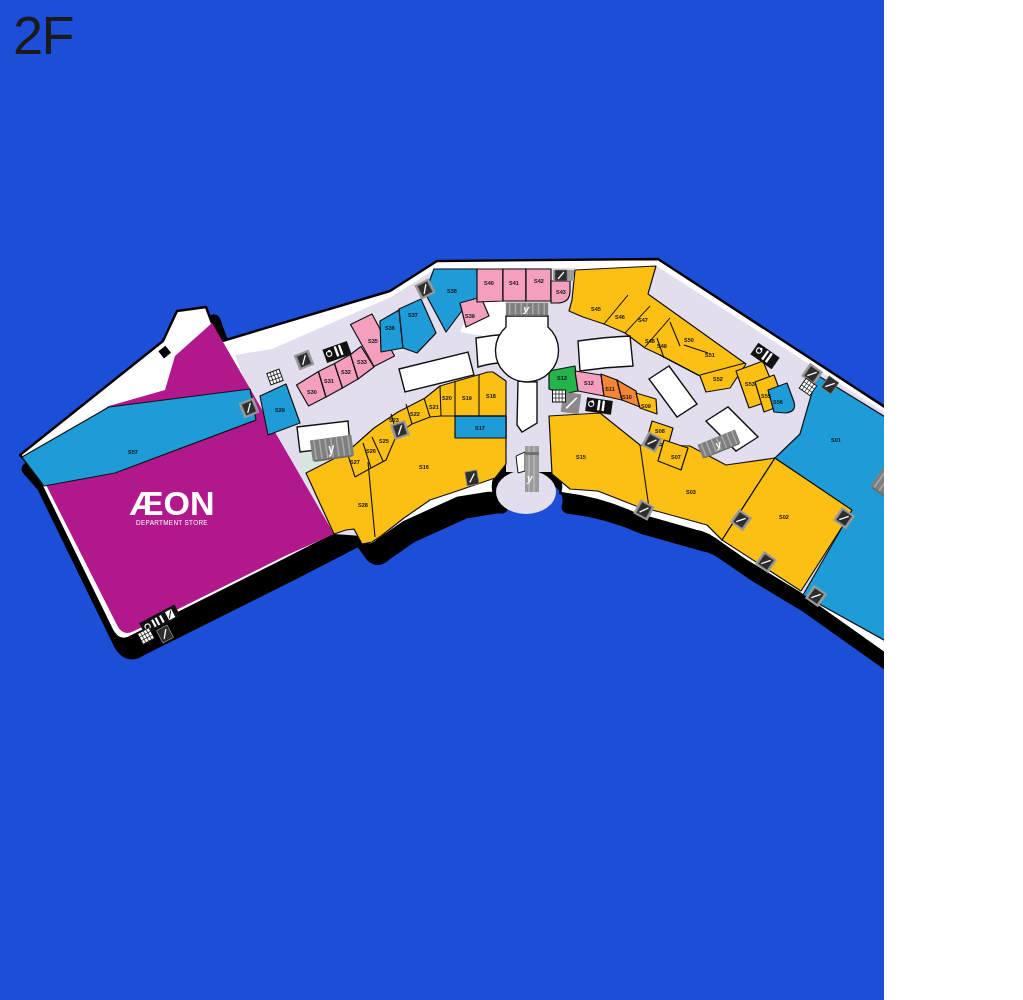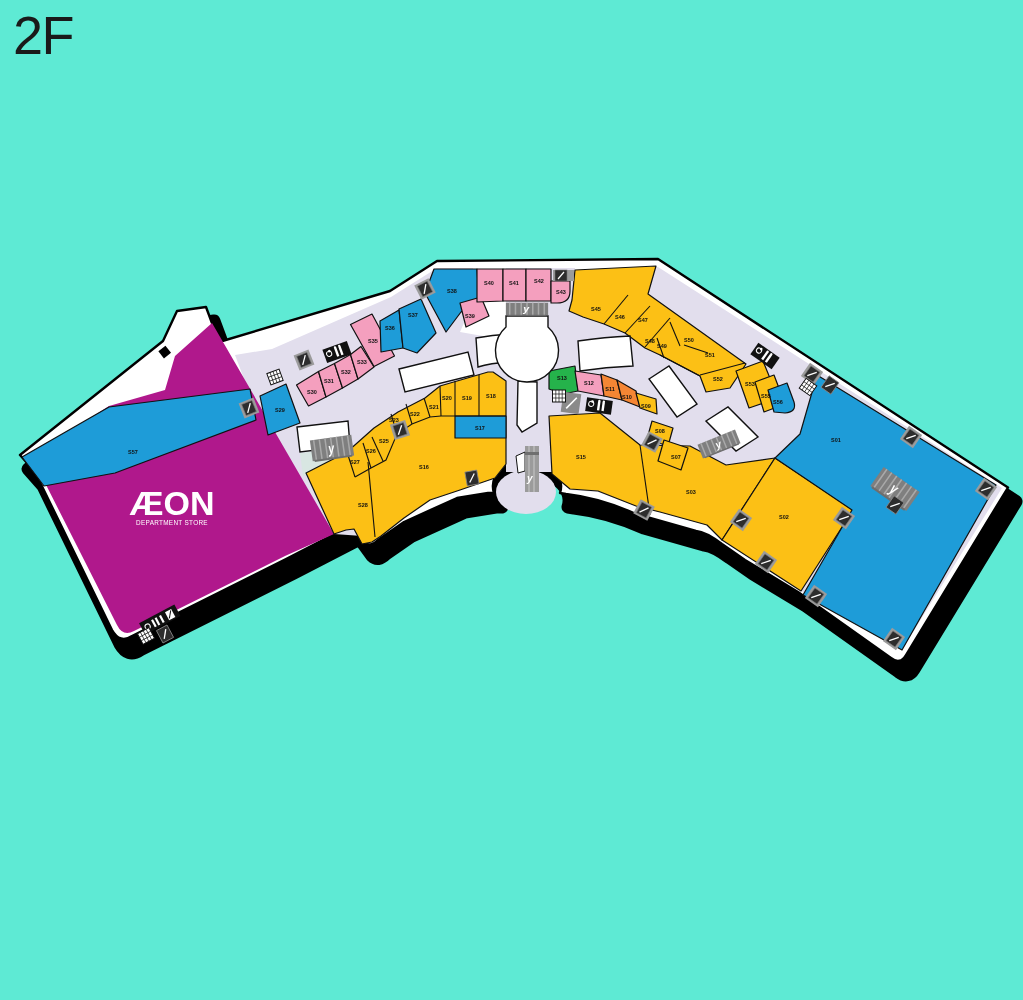--- a/index.html
+++ b/index.html
@@ -1,16 +1,16 @@
 <!DOCTYPE html>
 <html><head>
 <meta charset="utf-8">
 <style>
   html,body{margin:0;padding:0;background:#fff;}
-  .wrap{width:1023px;height:1000px;position:relative;overflow:hidden;background:#5eead4;}
+  .wrap{width:884px;height:1000px;position:relative;overflow:hidden;background:#1d4ed8;}
   text{font-family:"Liberation Sans",sans-serif;}
 </style>
 </head>
 <body>
 <div class="wrap">
 <svg width="1023" height="1000" viewBox="0 0 1023 1000" xmlns="http://www.w3.org/2000/svg">
 <text x="13" y="53.5" font-size="54" font-weight="400" fill="#1a1a1a" letter-spacing="-1.5">2F</text>
 
 <g transform="translate(8,14)">
 <path d="M 20,455 L 163,341 L 177,311 L 206,307 L 219,342 L 390,291 L 437,261 L 658,259

